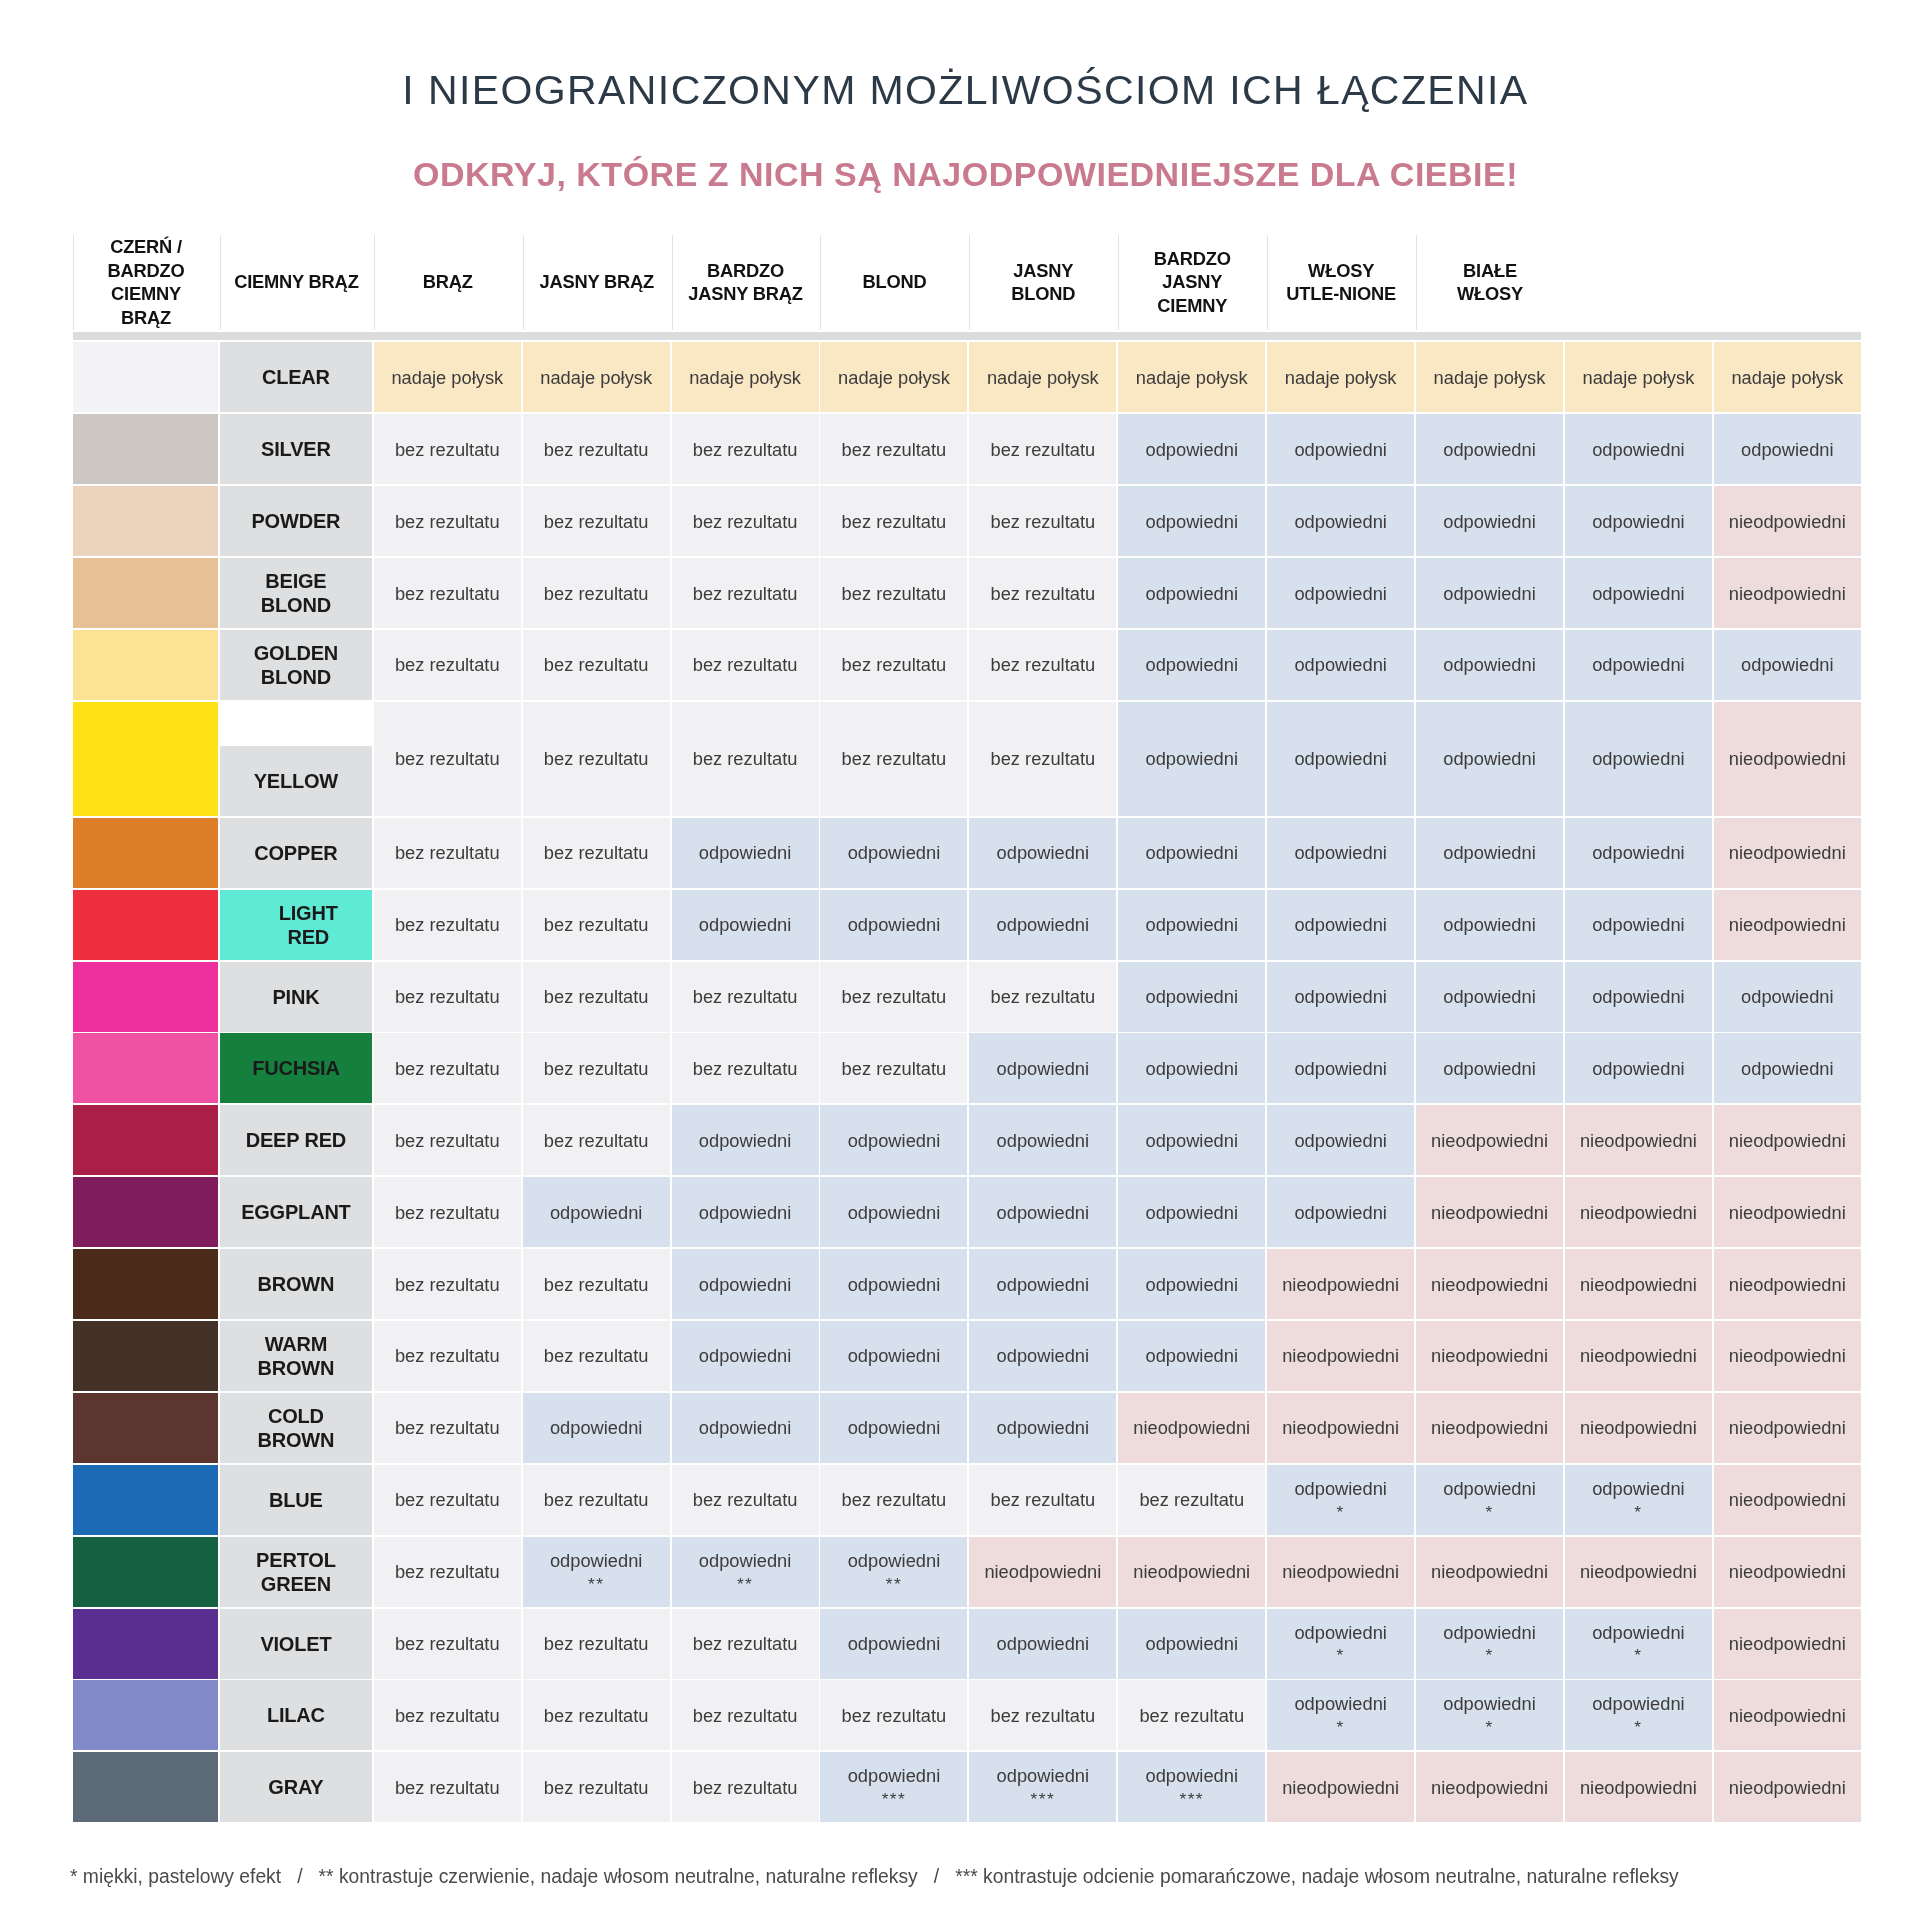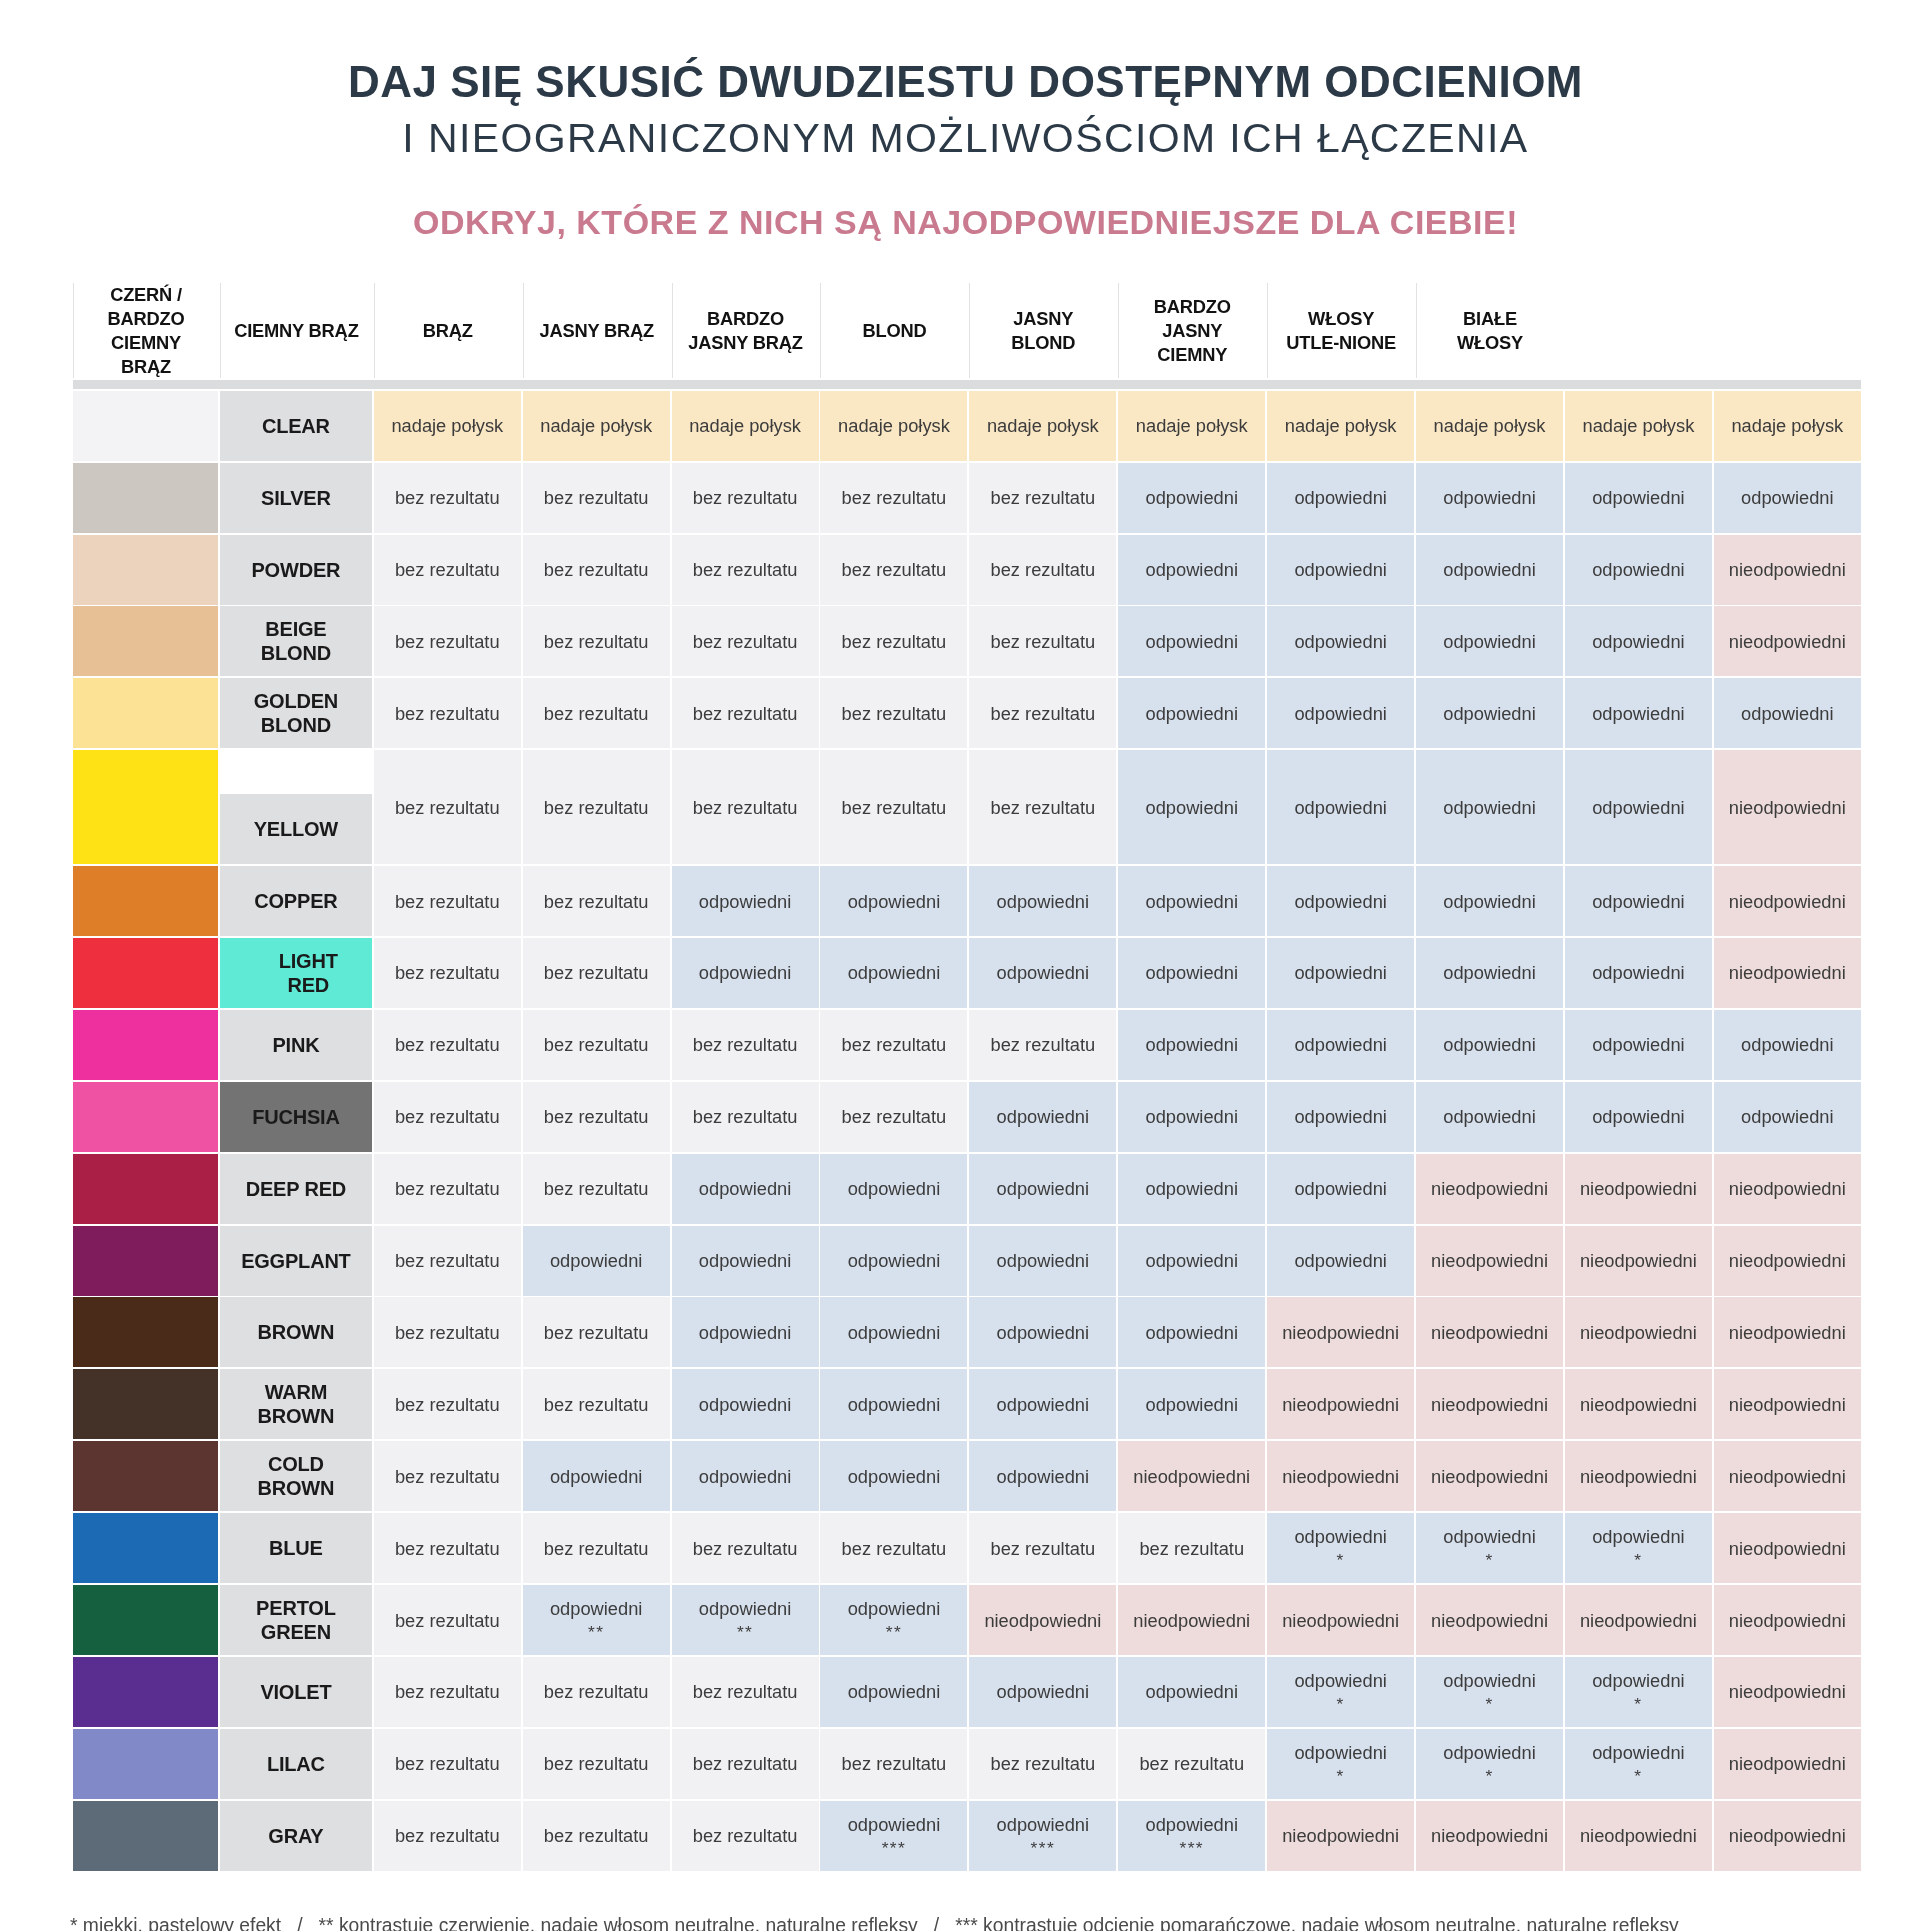--- a/index.html
+++ b/index.html
@@ -41,21 +41,20 @@
     padding:0 5.8px;
   }
   .suffix{display:block;font-size:17.4px;margin-top:2.9px;letter-spacing:1.4px}
   .foot{font-size:19.3px;color:#4a4a4a;margin:44px 0 0 70px;white-space:pre-wrap}
 </style>
 </head>
 <body>
 
 <div class="page">
   <div class="hdr">
-    <h1 class="title">DAJ SIĘ SKUSIĆ DWUDZIESTU DOSTĘPNYM ODCIENIOM</h1>
     <div class="subtitle">I NIEOGRANICZONYM MOŻLIWOŚCIOM ICH ŁĄCZENIA</div>
     <div class="tagline">ODKRYJ, KTÓRE Z NICH SĄ NAJODPOWIEDNIEJSZE DLA CIEBIE!</div>
   </div>
 
   <div class="matrix" id="matrix">
       <div class="th">CZERŃ / BARDZO CIEMNY BRĄZ</div>
       <div class="th">CIEMNY BRĄZ</div>
       <div class="th">BRĄZ</div>
       <div class="th">JASNY BRĄZ</div>
       <div class="th">BARDZO JASNY BRĄZ</div>
@@ -347,21 +346,21 @@
       <div class="cell" style="background: rgb(215, 224, 237);">
         <span>odpowiedni</span>
       </div>
       <div class="cell" style="background: rgb(215, 224, 237);">
         <span>odpowiedni</span>
       </div>
       <div class="cell" style="background: rgb(215, 224, 237);">
         <span>odpowiedni</span>
       </div>
       <div class="swatch" style="background: rgb(239, 82, 163);"></div>
-      <div class="tone" style="background: #737373;">FUCHSIA</div>
+      <div class="tone" style="background: #15803d;">FUCHSIA</div>
       <div class="cell" style="background: rgb(241, 241, 244);">
         <span>bez rezultatu</span>
       </div>
       <div class="cell" style="background: rgb(241, 241, 244);">
         <span>bez rezultatu</span>
       </div>
       <div class="cell" style="background: rgb(241, 241, 244);">
         <span>bez rezultatu</span>
       </div>
       <div class="cell" style="background: rgb(241, 241, 244);">

